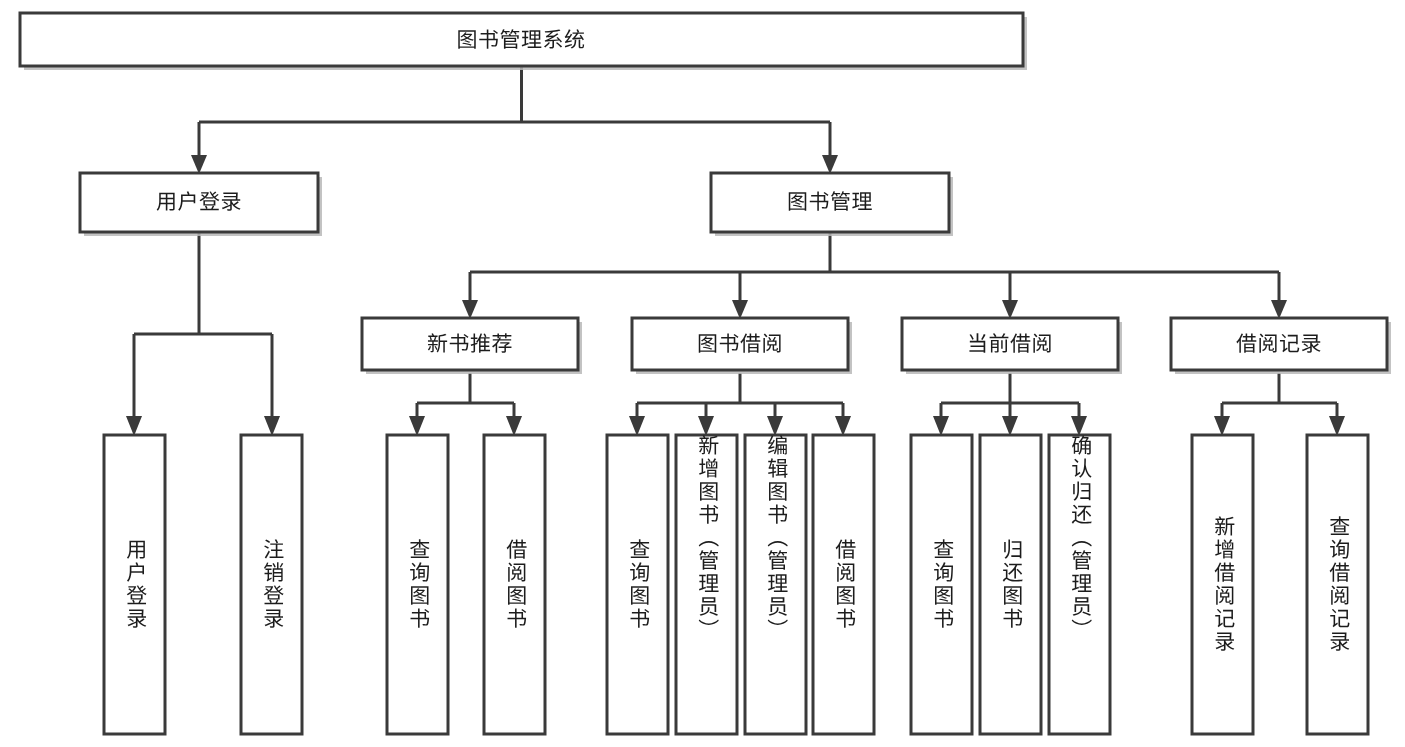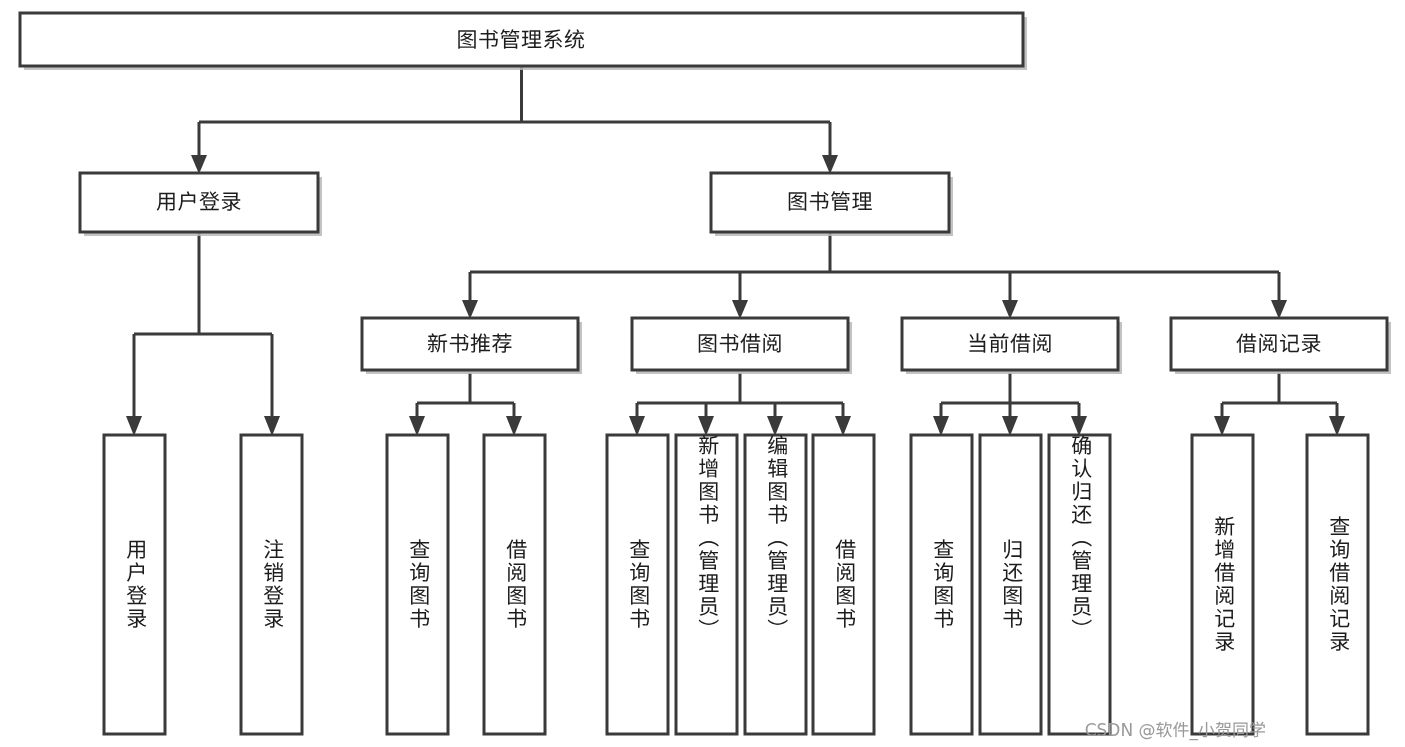--- a/index.html
+++ b/index.html
@@ -275,15 +275,14 @@
     <span class="leaf-label">确认归还（管理员）</span>
   </div>
 
   <div class="leaf-label-wrap" style="left:1192px; top:435px; width:61px; height:299px;">
     <span class="leaf-label">新增借阅记录</span>
   </div>
   <div class="leaf-label-wrap" style="left:1307px; top:435px; width:61px; height:299px;">
     <span class="leaf-label">查询借阅记录</span>
   </div>
 
-  <div class="watermark">CSDN @软件_小贺同学</div>
 
 </div>
 
 </body></html>

